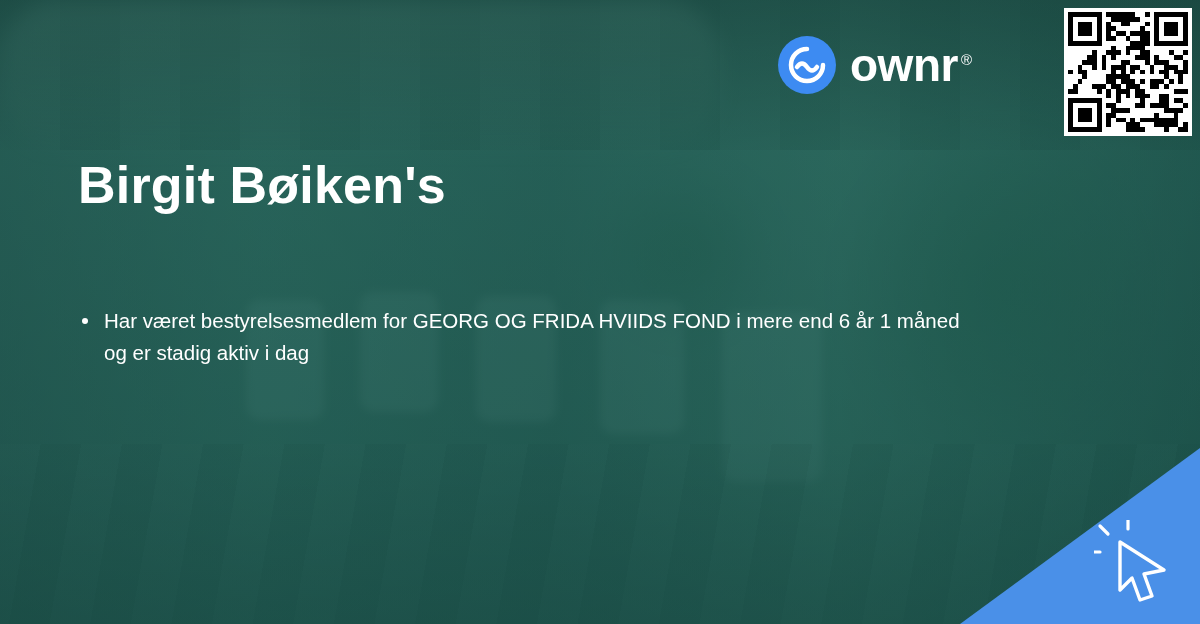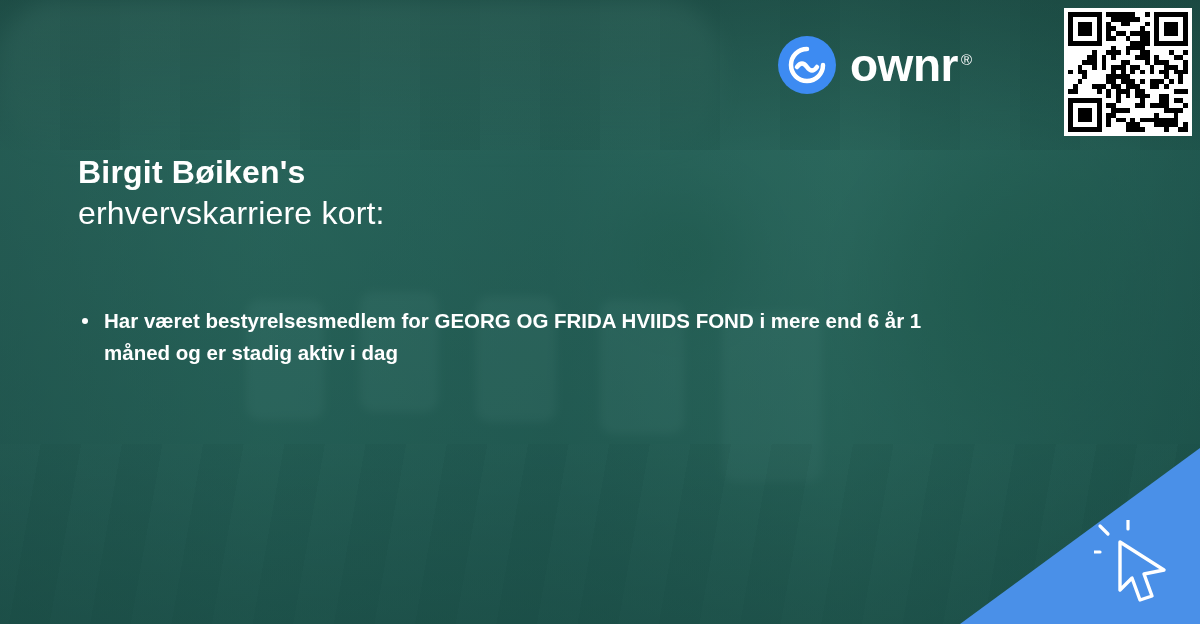--- a/index.html
+++ b/index.html
@@ -139,21 +139,21 @@
   }
   .qr-grid i { display: block; }
   .qr-grid i.on { background: #000; }
 
   
   .headline {
     position: absolute;
     left: 78px;
     top: 152px;
     color: #ffffff;
-    font-size: 32px;
+    font-size: 52px;
     font-weight: 700;
     line-height: 1.28;
     letter-spacing: 0.2px;
     max-width: 720px;
   }
   .headline .line2 {
     font-weight: 400;
     display: block;
   }
 
@@ -165,21 +165,21 @@
     margin: 0;
     padding: 0;
     list-style: none;
     color: #ffffff;
   }
   .bullets li {
     position: relative;
     padding-left: 26px;
     margin-bottom: 24px;
     font-size: 20.5px;
-    font-weight: 700;
+    font-weight: 400;
     line-height: 1.55;
   }
   .bullets li::before {
     content: "";
     position: absolute;
     left: 4px;
     top: 13px;
     width: 6px;
     height: 6px;
     border-radius: 50%;
@@ -839,21 +839,20 @@
         <i class="on"></i>
         <i></i>
         <i></i>
         <i class="on"></i>
         <i class="on"></i>
       </div>
   </div>
 
   <div class="headline">
     <span>Birgit Bøiken's</span>
-    <span class="line2">erhvervskarriere kort:</span>
   </div>
 
   <ul class="bullets">
     <li>Har været bestyrelsesmedlem for GEORG OG FRIDA HVIIDS FOND i mere end 6 år 1 måned og er stadig aktiv i dag</li>
   </ul>
 
   <div class="corner"></div>
   <svg class="cursor-icon" viewBox="0 0 86 92">
     <g stroke="#ffffff" stroke-width="3.2" stroke-linecap="round" fill="none">
       <line x1="14" y1="14" x2="6" y2="6"></line>

